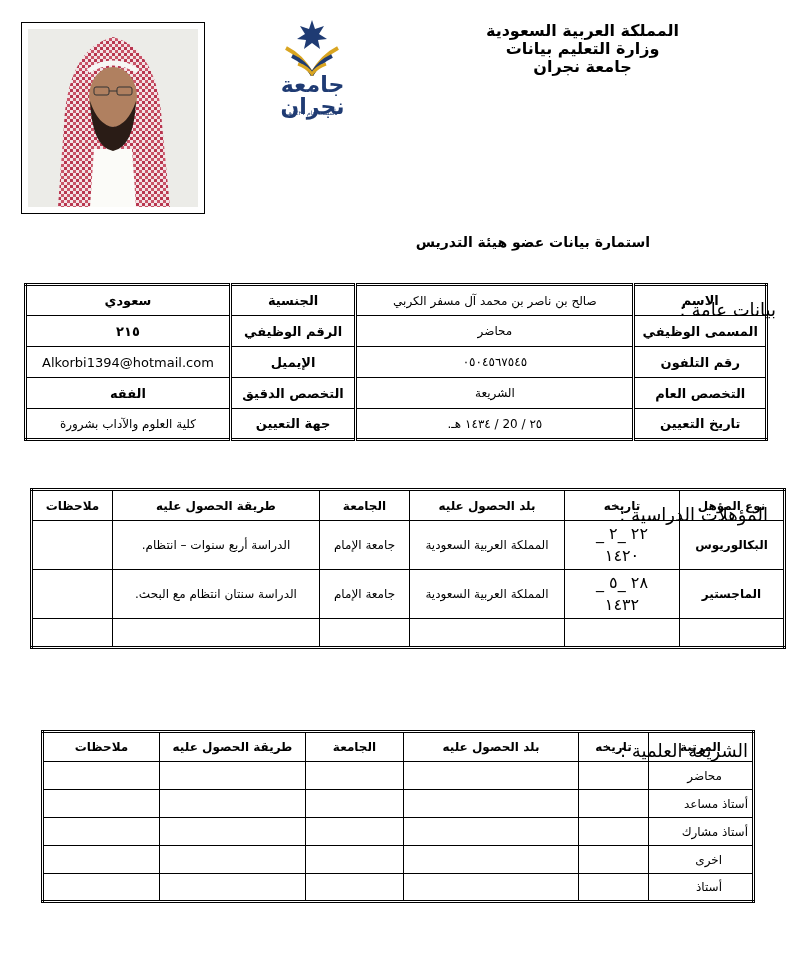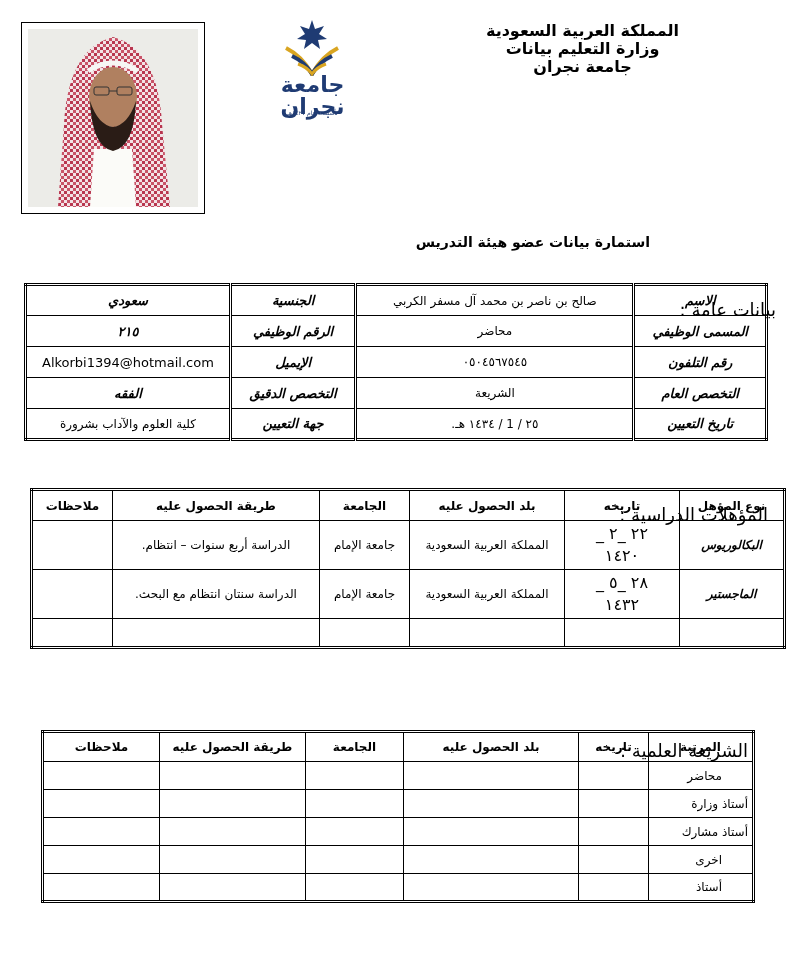--- a/index.html
+++ b/index.html
@@ -28,21 +28,21 @@
     .form-title { position: absolute; left: 330px; top: 190px; width: 320px; text-align: right;
       direction: rtl; font-weight: bold; font-size: 14px; font-family: "DejaVu Sans", sans-serif; margin-top: 44px; }
 
     .section-title { position: absolute; direction: rtl; font-weight: normal; font-size: 18px;
       font-family: "DejaVu Sans", sans-serif; text-align: right; margin-top: 45px; }
 
     table { border-collapse: collapse; direction: rtl; position: absolute; table-layout: fixed; }
     td, th { border: 1px solid #000; text-align: center; vertical-align: middle;
       font-family: "DejaVu Sans", sans-serif; font-size: 12px; padding: 0 4px; }
     th { font-weight: bold; }
-    .lbl { font-weight: bold; font-size: 13px; font-style: italic; }
+    .lbl { font-weight: bold; font-size: 13px; }
 
     
     .gen { left: 24px; top: 283px; width: 744px; border: 3px double #000; }
     .gen td { height: 31px; border-width: 1px; }
     .gen td.vsep-r { border-right: 3px double #000; }
     .gen td.vsep-l { border-left: 3px double #000; }
 
     
     .qual { left: 30px; top: 488px; width: 753px; border: 3px double #000; }
     .qual th { height: 31px; font-size: 12px; }
@@ -137,21 +137,21 @@
       <td style="font-size:13px; direction:ltr;">Alkorbi1394@hotmail.com</td>
     </tr>
     <tr>
       <td class="lbl vsep-l">التخصص العام</td>
       <td>الشريعة</td>
       <td class="lbl vsep-r vsep-l">التخصص الدقيق</td>
       <td class="lbl">الفقه</td>
     </tr>
     <tr>
       <td class="lbl vsep-l">تاريخ التعيين</td>
-      <td>٢٥ / 1 / ١٤٣٤ هـ.</td>
+      <td>٢٥ / 20 / ١٤٣٤ هـ.</td>
       <td class="lbl vsep-r vsep-l">جهة التعيين</td>
       <td>كلية العلوم والآداب بشرورة</td>
     </tr>
   </tbody>
 </table>
 
 <div class="section-title" style="right:20px; top:459px;">المؤهلات الدراسية :</div>
 <table class="qual">
   <colgroup>
     <col style="width:105px">
@@ -228,21 +228,21 @@
   <tbody>
     <tr>
       <td class="rk">محاضر</td>
       <td></td>
         <td></td>
         <td></td>
         <td></td>
         <td></td>
     </tr>
     <tr>
-      <td class="rk" style="padding-right:4px;">أستاذ وزارة</td>
+      <td class="rk" style="padding-right:4px;">أستاذ مساعد</td>
       <td></td>
         <td></td>
         <td></td>
         <td></td>
         <td></td>
     </tr>
     <tr>
       <td class="rk" style="padding-right:4px;">أستاذ مشارك</td>
       <td></td>
         <td></td>

